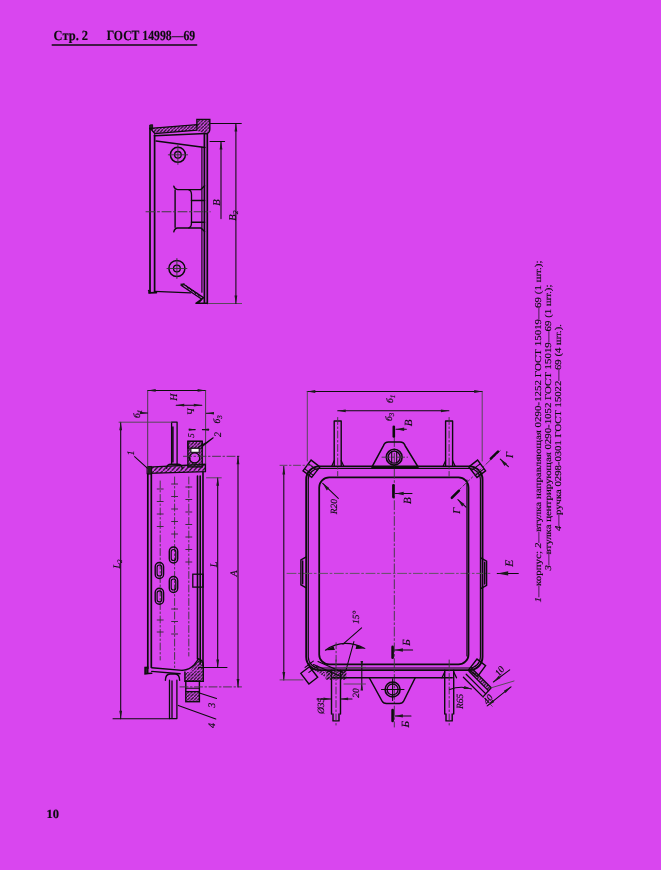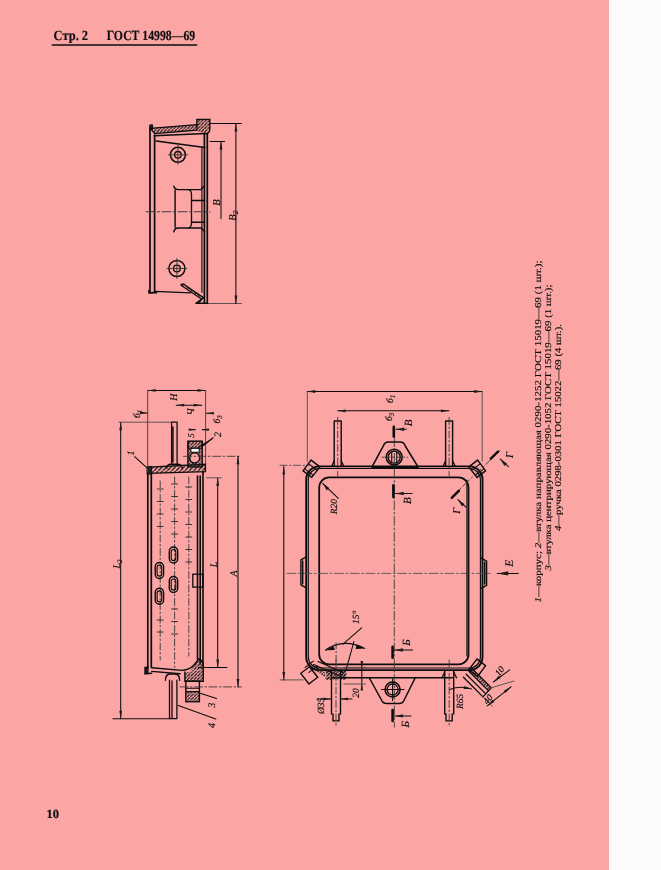--- a/index.html
+++ b/index.html
@@ -1,16 +1,16 @@
 <!DOCTYPE html>
 <html><head>
 <meta charset="utf-8">
 <style>
   html,body{margin:0;padding:0;background:#fbfbfa;}
-  #page{position:relative;width:609px;height:870px;background:#fca5a5;overflow:hidden;
+  #page{position:relative;width:661px;height:870px;background:#d946ef;overflow:hidden;
         font-family:"Liberation Serif", serif;}
   svg{position:absolute;left:0;top:0;text-rendering:geometricPrecision;-webkit-font-smoothing:antialiased;}
   text{fill:#0d0d0d;stroke:#0d0d0d;stroke-width:0.15px;}
 </style>
 </head>
 <body>
 <div id="page">
 <svg width="661" height="870" viewBox="0 0 661 870">
 <defs>
   <pattern id="ht" patternUnits="userSpaceOnUse" width="4.4" height="4.4">

